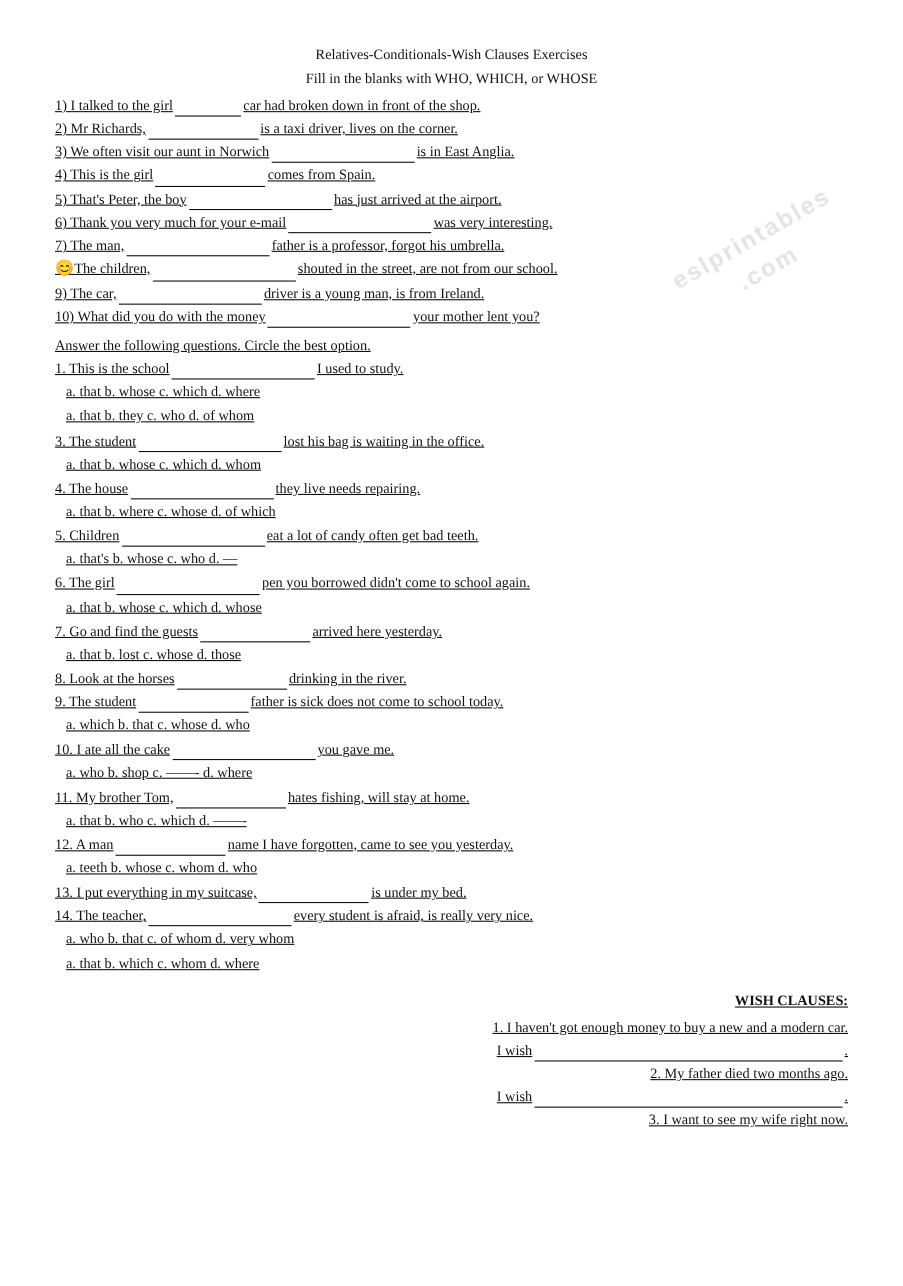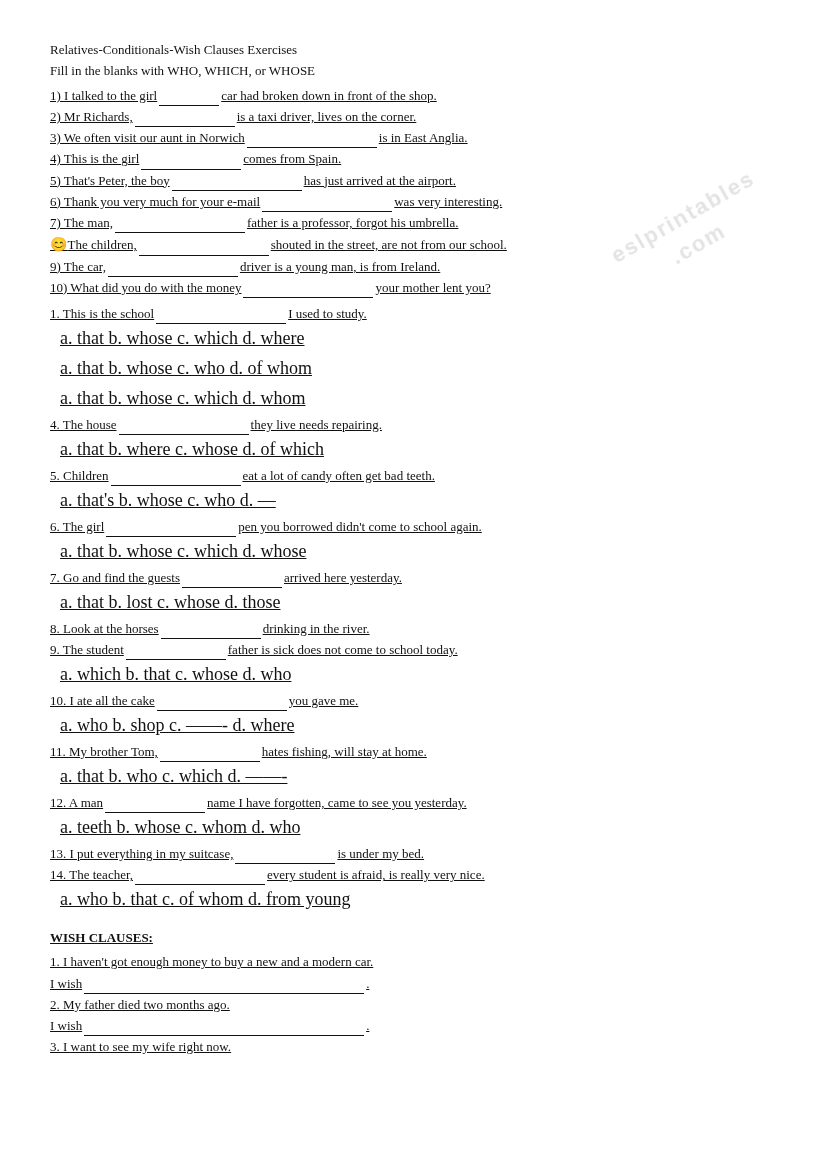--- a/index.html
+++ b/index.html
@@ -11,20 +11,21 @@
       width: 821px;
       min-height: 1169px;
       padding: 40px 50px 40px 50px;
       line-height: 1.55;
     }
     .worksheet {
       width: 100%;
     }
     .title-section {
       margin-bottom: 2px;
+      text-align: center;
     }
     .title-section p {
       font-size: 13px;
       line-height: 1.5;
     }
     .section {
       margin-top: 6px;
       text-decoration: underline;
     }
     .line {
@@ -43,21 +44,21 @@
     .blank-long {
       min-width: 130px;
     }
     .blank-short {
       min-width: 60px;
     }
     .blank-medium {
       min-width: 100px;
     }
     .options-line {
-      font-size: 18px;
+      font-size: 13px;
       margin-left: 10px;
       margin-bottom: 2px;
       line-height: 1.55;
     }
     .wish-blank {
       display: inline-block;
       border-bottom: 1px solid #111;
       min-width: 280px;
       height: 14px;
       vertical-align: bottom;
@@ -134,26 +135,28 @@
       </p>
       <p class="line">
         9) The car,<span class="blank blank-long"></span>driver is a young man, is from Ireland.
       </p>
       <p class="line">
         10) What did you do with the money<span class="blank blank-long"></span>your mother lent you?
       </p>
     </div>
 
     <div class="section">
+      <p class="line">Answer the following questions. Circle the best option.</p>
 
       <p class="line">1. This is the school<span class="blank blank-long"></span>I used to study.</p>
       <p class="options-line">a. that  b. whose  c. which  d. where</p>
 
-      <p class="options-line">a. that  b. whose  c. who  d. of whom</p>
-
+      <p class="options-line">a. that  b. they  c. who  d. of whom</p>
+
+      <p class="line">3. The student<span class="blank blank-long"></span>lost his bag is waiting in the office.</p>
       <p class="options-line">a. that  b. whose  c. which  d. whom</p>
 
       <p class="line">4. The house<span class="blank blank-long"></span>they live needs repairing.</p>
       <p class="options-line">a. that  b. where  c. whose  d. of which</p>
 
       <p class="line">5. Children<span class="blank blank-long"></span>eat a lot of candy often get bad teeth.</p>
       <p class="options-line">a. that's  b. whose  c. who  d. —</p>
 
       <p class="line">6. The girl<span class="blank blank-long"></span>pen you borrowed didn't come to school again.</p>
       <p class="options-line">a. that  b. whose  c. which  d. whose</p>
@@ -171,25 +174,26 @@
 
       <p class="line">11. My brother Tom,<span class="blank blank-medium"></span>hates fishing, will stay at home.</p>
       <p class="options-line">a. that  b. who  c. which  d. ——-</p>
 
       <p class="line">12. A man<span class="blank blank-medium"></span>name I have forgotten, came to see you yesterday.</p>
       <p class="options-line">a. teeth  b. whose  c. whom  d. who</p>
 
       <p class="line">13. I put everything in my suitcase,<span class="blank blank-medium"></span>is under my bed.</p>
 
       <p class="line">14. The teacher,<span class="blank blank-long"></span>every student is afraid, is really very nice.</p>
-      <p class="options-line">a. who  b. that  c. of whom  d. from young</p>
-
-    </div>
-
-    <div class="section" style="margin-top: 14px;">
+      <p class="options-line">a. who  b. that  c. of whom  d. very whom</p>
+
+      <p class="options-line">a. that  b. which  c. whom  d. where</p>
+    </div>
+
+    <div class="section" style="margin-top: 14px; text-align: right;">
       <p class="section-title">WISH CLAUSES:</p>
 
       <p class="line">1. I haven't got enough money to buy a new and a modern car.</p>
       <p class="line">
         I wish<span class="wish-blank"></span>.
       </p>
 
       <p class="line">2. My father died two months ago.</p>
       <p class="line">
         I wish<span class="wish-blank"></span>.

